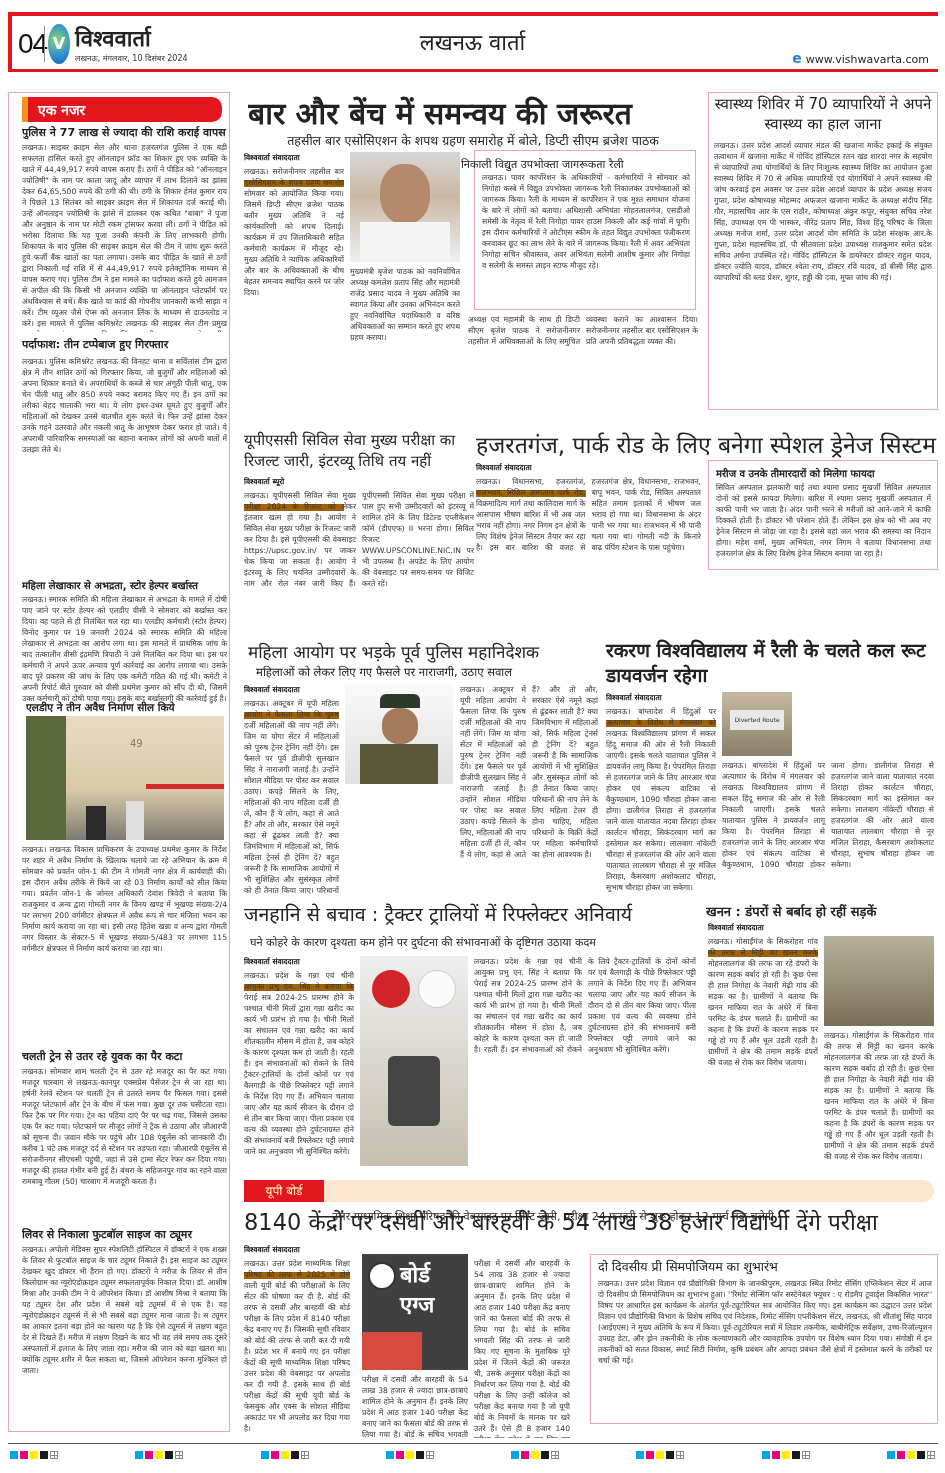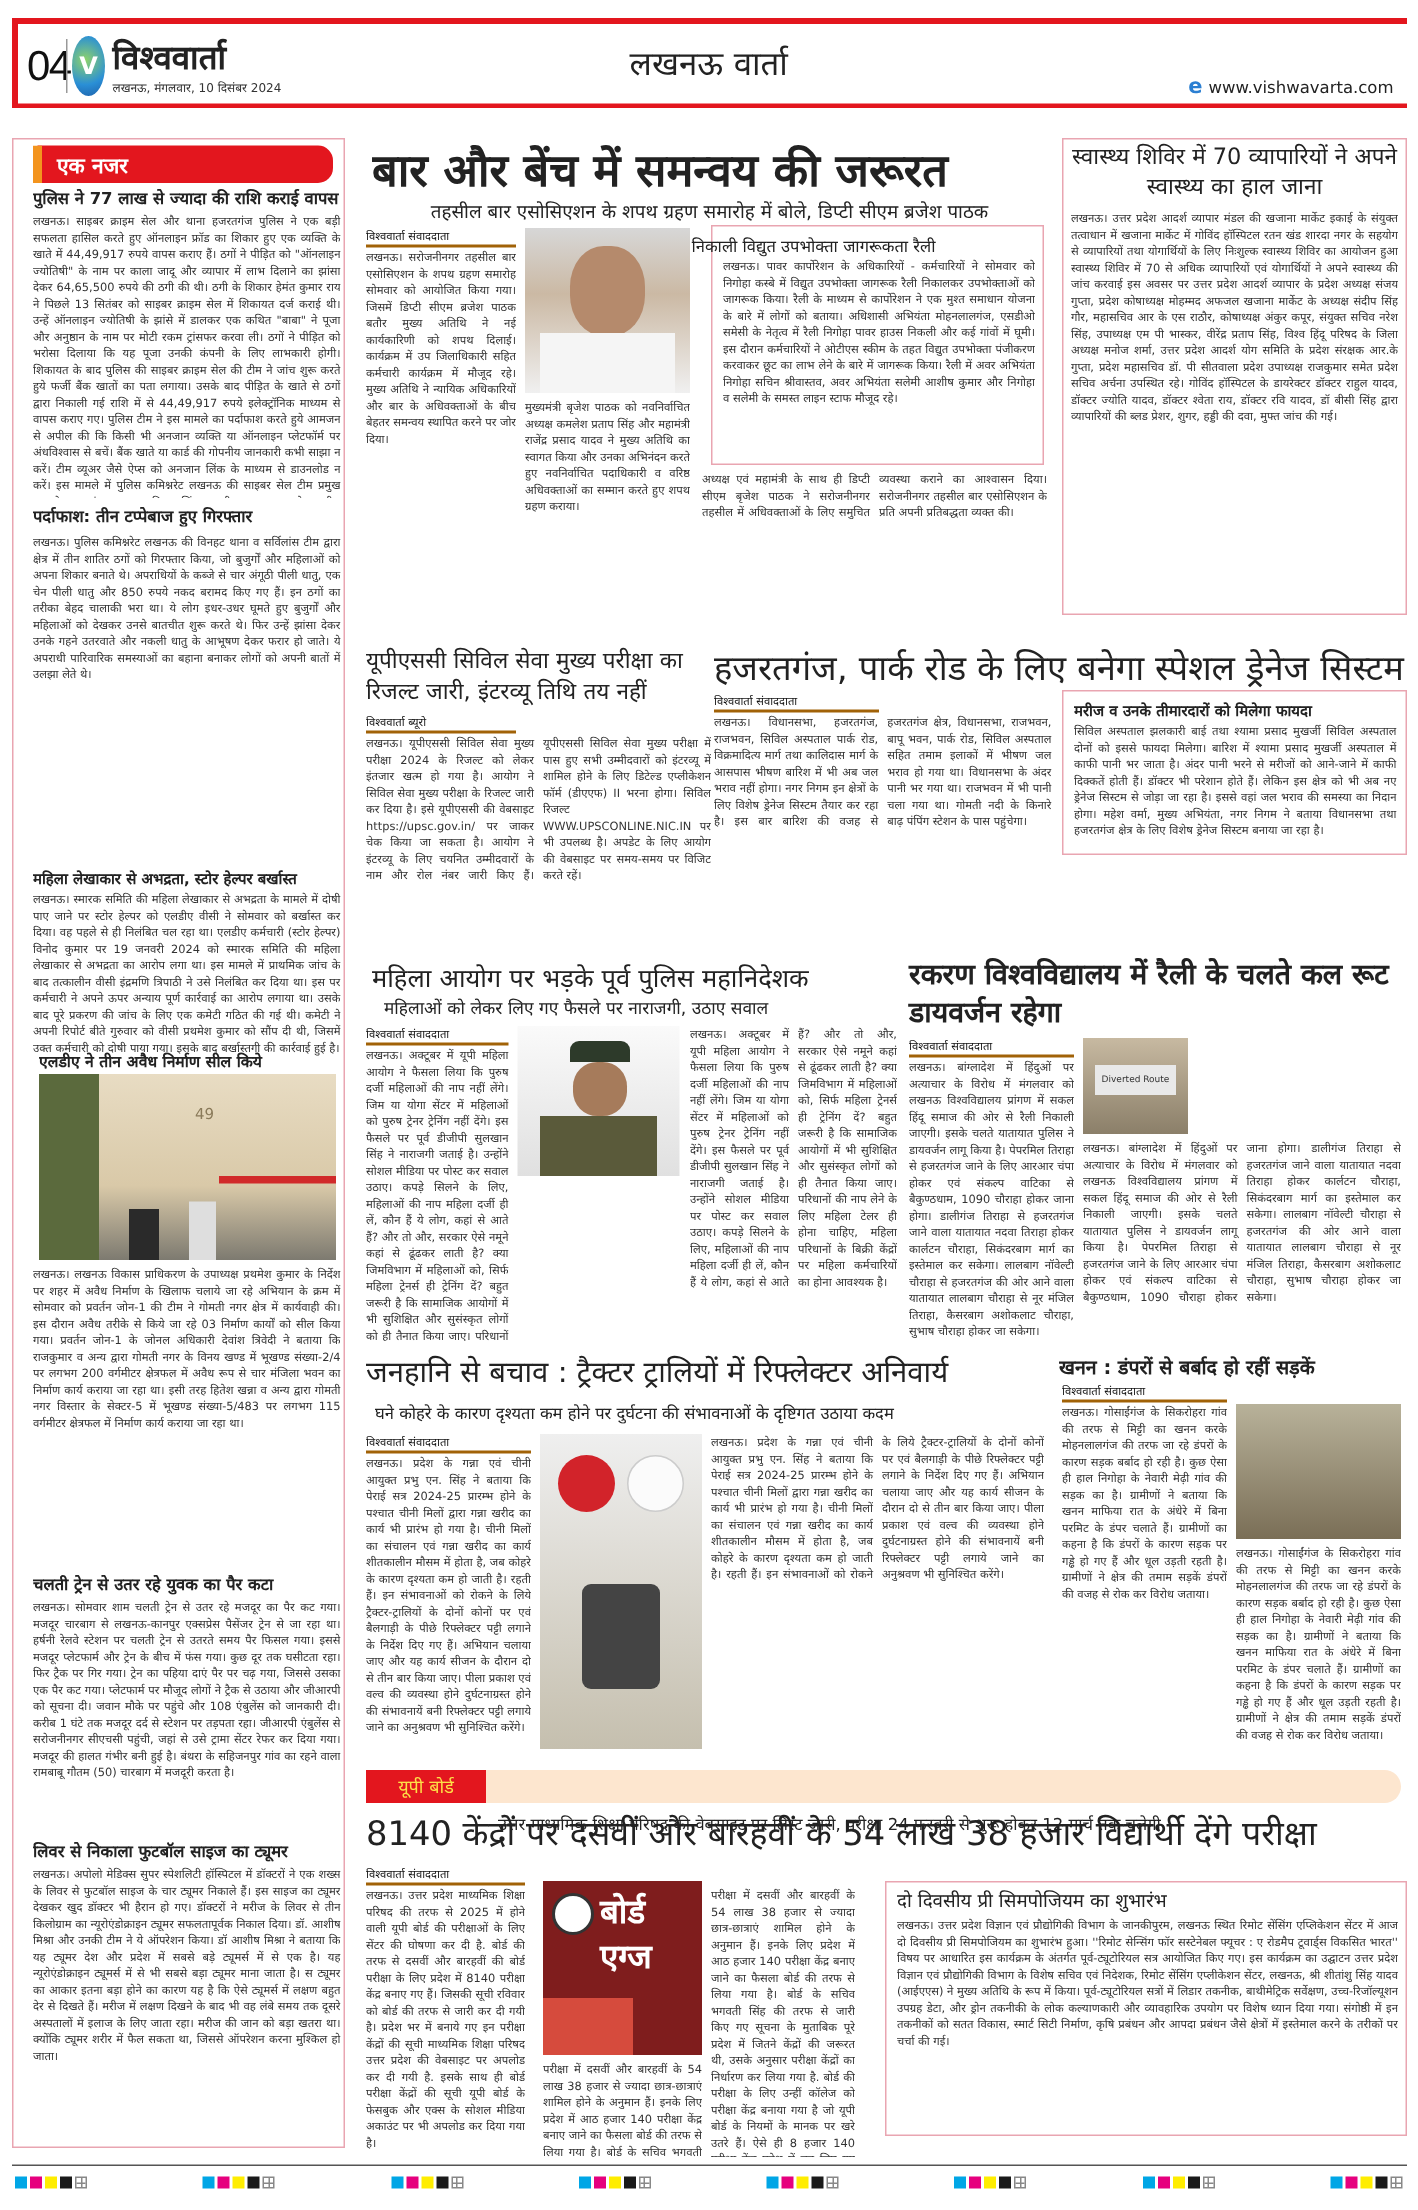--- a/index.html
+++ b/index.html
@@ -13,24 +13,24 @@
 .logo{left:48px;top:24px;width:22px;height:40px;border-radius:50%;background:radial-gradient(circle at 40% 40%,#8fd36a,#2a8fd6 60%,#1d5fa8);color:#fff;font-weight:bold;font-size:16px;text-align:center;line-height:40px}
 .brand{left:75px;top:22px;font-size:22px;font-weight:bold;color:#222}
 .dateline{left:75px;top:52px;font-size:8px;color:#333}
 .section{left:0;width:945px;top:26px;text-align:center;font-size:22px;color:#222}
 .site{right:16px;top:50px;font-size:11px;color:#222}
 .site .e{color:#2b7fd2;font-weight:bold;font-size:14px;margin-right:4px}
 .box{border:1px solid #e9a5b1;background:#fff}
 .col-text{font-size:7.6px;line-height:11px;color:#333;text-align:justify;overflow:hidden}
 .hed{color:#222;font-family:"DejaVu Sans",sans-serif;white-space:nowrap;overflow:hidden}
 .ek{background:#e3161e;color:#fff;font-weight:bold;font-size:14px;padding:3px 10px;border-left:6px solid #f3941e;border-radius:0 10px 10px 0}
-.byline{font-size:7.5px;font-weight:normal;color:#111;border-bottom:2px solid #a16207;padding-bottom:1px}
+.byline{font-size:7.5px;font-weight:bold;color:#111;border-bottom:7px solid #a16207;padding-bottom:18px}
 .photo{background:#8a8a8a;overflow:hidden}
 .upboard-strip{left:244px;top:1180px;width:690px;height:22px;background:#fde6cf;border-radius:0 11px 11px 0}
-.upboard-tag{left:244px;top:1180px;width:80px;height:22px;background:#e3161e;color:#fde047;font-size:12px;text-align:center;line-height:22px}
+.upboard-tag{left:244px;top:1180px;width:80px;height:22px;background:#e3161e;color:#fef9c3;font-size:12px;text-align:center;line-height:22px}
 .footer-line{left:8px;top:1443px;width:930px;height:1px;background:#555}
 .reg{display:flex;gap:2px;align-items:center}
 .reg span{width:8px;height:8px;display:inline-block}
 </style>
 </head>
 <body>
 
 <div class="abs masthead">
     <div class="redtab"></div>
   </div>
@@ -128,21 +128,21 @@
 <div class="abs col-text" style="left:708px;top:936px;width:110px;height:230px">लखनऊ। गोसाईंगंज के सिकरोहरा गांव की तरफ से मिट्टी का खनन करके मोहनलालगंज की तरफ जा रहे डंपरों के कारण सड़क बर्बाद हो रही है। कुछ ऐसा ही हाल निगोहा के नेवारी मेढ़ी गांव की सड़क का है। ग्रामीणों ने बताया कि खनन माफिया रात के अंधेरे में बिना परमिट के डंपर चलाते हैं। ग्रामीणों का कहना है कि डंपरों के कारण सड़क पर गड्ढे हो गए हैं और धूल उड़ती रहती है। ग्रामीणों ने क्षेत्र की तमाम सड़कें डंपरों की वजह से रोक कर विरोध जताया।</div>
 <div class="abs photo" style="left:824px;top:936px;width:110px;height:90px;background:linear-gradient(180deg,#b8b29a,#7a6e56)"></div>
 <div class="abs col-text" style="left:824px;top:1030px;width:110px;height:136px">लखनऊ। गोसाईंगंज के सिकरोहरा गांव की तरफ से मिट्टी का खनन करके मोहनलालगंज की तरफ जा रहे डंपरों के कारण सड़क बर्बाद हो रही है। कुछ ऐसा ही हाल निगोहा के नेवारी मेढ़ी गांव की सड़क का है। ग्रामीणों ने बताया कि खनन माफिया रात के अंधेरे में बिना परमिट के डंपर चलाते हैं। ग्रामीणों का कहना है कि डंपरों के कारण सड़क पर गड्ढे हो गए हैं और धूल उड़ती रहती है। ग्रामीणों ने क्षेत्र की तमाम सड़कें डंपरों की वजह से रोक कर विरोध जताया।</div>
 
 <div class="abs upboard-strip"></div>
 <div class="abs upboard-tag">यूपी बोर्ड</div>
 <div class="abs hed" style="left:332px;top:1208px;width:600px;font-size:11px">उत्तर माध्यमिक शिक्षा परिषद की वेबसाइट पर लिस्ट जारी, परीक्षा 24 फरवरी से शुरू होकर 12 मार्च तक चलेगी</div>
 <div class="abs hed" style="left:244px;top:1206px;width:696px;font-size:22.5px;font-weight:normal">8140 केंद्रों पर दसवीं और बारहवीं के 54 लाख 38 हजार विद्यार्थी देंगे परीक्षा</div>
 <div class="abs byline" style="left:244px;top:1244px;width:106px">विश्ववार्ता संवाददाता</div>
 <div class="abs col-text" style="left:244px;top:1258px;width:106px;height:180px">लखनऊ। उत्तर प्रदेश माध्यमिक शिक्षा परिषद की तरफ से 2025 में होने वाली यूपी बोर्ड की परीक्षाओं के लिए सेंटर की घोषणा कर दी है. बोर्ड की तरफ से दसवीं और बारहवीं की बोर्ड परीक्षा के लिए प्रदेश में 8140 परीक्षा केंद्र बनाए गए हैं। जिसकी सूची रविवार को बोर्ड की तरफ से जारी कर दी गयी है। प्रदेश भर में बनाये गए इन परीक्षा केंद्रों की सूची माध्यमिक शिक्षा परिषद उत्तर प्रदेश की वेबसाइट पर अपलोड कर दी गयी है. इसके साथ ही बोर्ड परीक्षा केंद्रों की सूची यूपी बोर्ड के फेसबुक और एक्स के सोशल मीडिया अकाउंट पर भी अपलोड कर दिया गया है।</div>
-<div class="abs photo" style="left:362px;top:1254px;width:106px;height:116px;background:#7f1d1d">
+<div class="abs photo" style="left:362px;top:1254px;width:106px;height:116px;background:#404040">
   <div style="position:absolute;left:6px;top:8px;width:28px;height:28px;border-radius:50%;background:#fff;border:2px solid #333"></div>
   <div style="position:absolute;left:38px;top:4px;font-size:22px;color:#fff;font-weight:bold">बोर्ड एग्ज</div>
   <div style="position:absolute;left:0;top:78px;width:60px;height:38px;background:#d64b3d"></div>
 </div>
 <div class="abs col-text" style="left:362px;top:1374px;width:106px;height:64px">परीक्षा में दसवीं और बारहवीं के 54 लाख 38 हजार से ज्यादा छात्र-छात्राएं शामिल होने के अनुमान हैं। इनके लिए प्रदेश में आठ हजार 140 परीक्षा केंद्र बनाए जाने का फैसला बोर्ड की तरफ से लिया गया है। बोर्ड के सचिव भगवती सिंह की तरफ से जारी किए गए सूचना के मुताबिक पूरे प्रदेश में जितने केंद्रों की जरूरत थी, उसके अनुसार परीक्षा केंद्रों का निर्धारण कर लिया गया है. बोर्ड की परीक्षा के लिए उन्हीं कॉलेज को परीक्षा केंद्र बनाया गया है जो यूपी बोर्ड के नियमों के मानक पर खरे उतरे हैं। ऐसे ही 8 हजार 140 परीक्षा केंद्र प्रदेश में चुन लिए गए हैं. इनकी लिस्ट यूपी बोर्ड की आधिकारिक वेबसाइट पर अपलोड कर दी गई है। जहां से कोई भी व्यक्ति परीक्षा केंद्रों की सूची को आसानी से देख सकता है। आपको बता दें, यूपी बोर्ड की तरफ से 10वीं और 12वीं की परीक्षा कार्यक्रम पहले ही जारी किया जा चुका है। जिसके मुताबिक बोर्ड की परीक्षा 24 फरवरी से शुरू होकर 12 मार्च तक चलेगी।</div>
 <div class="abs col-text" style="left:474px;top:1258px;width:96px;height:180px">परीक्षा में दसवीं और बारहवीं के 54 लाख 38 हजार से ज्यादा छात्र-छात्राएं शामिल होने के अनुमान हैं। इनके लिए प्रदेश में आठ हजार 140 परीक्षा केंद्र बनाए जाने का फैसला बोर्ड की तरफ से लिया गया है। बोर्ड के सचिव भगवती सिंह की तरफ से जारी किए गए सूचना के मुताबिक पूरे प्रदेश में जितने केंद्रों की जरूरत थी, उसके अनुसार परीक्षा केंद्रों का निर्धारण कर लिया गया है. बोर्ड की परीक्षा के लिए उन्हीं कॉलेज को परीक्षा केंद्र बनाया गया है जो यूपी बोर्ड के नियमों के मानक पर खरे उतरे हैं। ऐसे ही 8 हजार 140 परीक्षा केंद्र प्रदेश में चुन लिए गए हैं. इनकी लिस्ट यूपी बोर्ड की आधिकारिक वेबसाइट पर अपलोड कर दी गई है। जहां से कोई भी व्यक्ति परीक्षा केंद्रों की सूची को आसानी से देख सकता है। आपको बता दें, यूपी बोर्ड की तरफ से 10वीं और 12वीं की परीक्षा कार्यक्रम पहले ही जारी किया जा चुका है। जिसके मुताबिक बोर्ड की परीक्षा 24 फरवरी से शुरू होकर 12 मार्च तक चलेगी।</div>
 
 <div class="abs box" style="left:590px;top:1254px;width:348px;height:170px"></div>
 <div class="abs hed" style="left:598px;top:1258px;width:335px;font-size:12.5px">दो दिवसीय प्री सिमपोजियम का शुभारंभ</div>
 <div class="abs col-text" style="left:598px;top:1278px;width:334px;height:142px">लखनऊ। उत्तर प्रदेश विज्ञान एवं प्रौद्योगिकी विभाग के जानकीपुरम, लखनऊ स्थित रिमोट सेंसिंग एप्लिकेशन सेंटर में आज दो दिवसीय प्री सिमपोजियम का शुभारंभ हुआ। ''रिमोट सेन्सिंग फॉर सस्टेनेबल फ्यूचर : ए रोडमैप टूवार्ड्स विकसित भारत'' विषय पर आधारित इस कार्यक्रम के अंतर्गत पूर्व-ट्यूटोरियल सत्र आयोजित किए गए। इस कार्यक्रम का उद्घाटन उत्तर प्रदेश विज्ञान एवं प्रौद्योगिकी विभाग के विशेष सचिव एवं निदेशक, रिमोट सेंसिंग एप्लीकेशन सेंटर, लखनऊ, श्री शीतांशु सिंह यादव (आईएएस) ने मुख्य अतिथि के रूप में किया। पूर्व-ट्यूटोरियल सत्रों में लिडार तकनीक, बाथीमेट्रिक सर्वेक्षण, उच्च-रिजॉल्यूशन उपग्रह डेटा, और ड्रोन तकनीकी के लोक कल्याणकारी और व्यावहारिक उपयोग पर विशेष ध्यान दिया गया। संगोष्ठी में इन तकनीकों को सतत विकास, स्मार्ट सिटी निर्माण, कृषि प्रबंधन और आपदा प्रबंधन जैसे क्षेत्रों में इस्तेमाल करने के तरीकों पर चर्चा की गई।</div>

